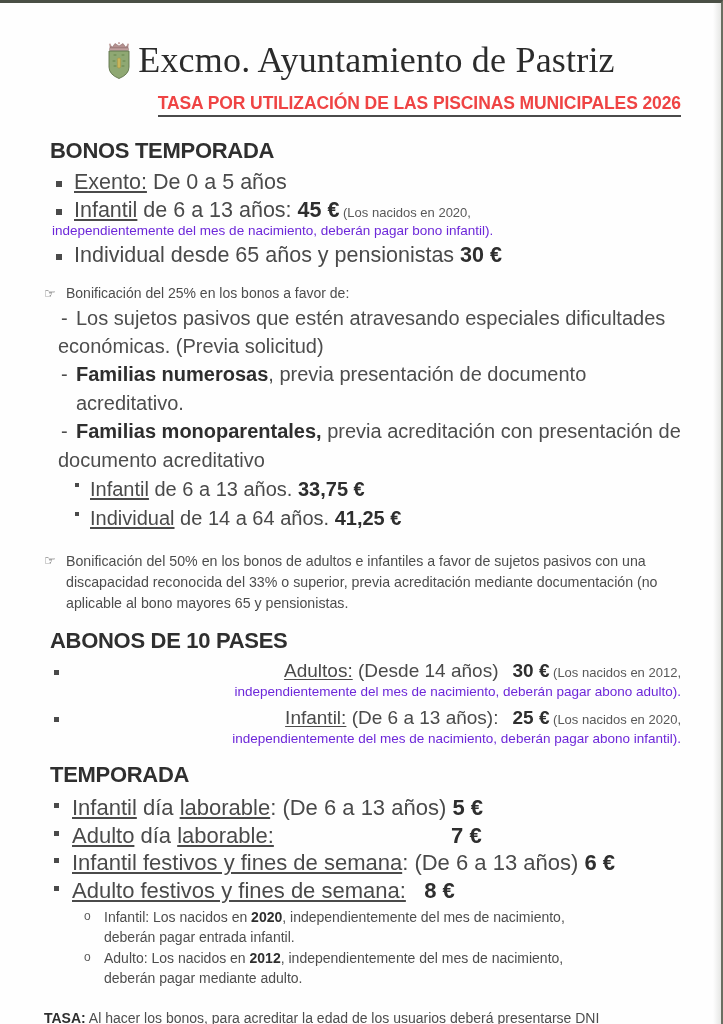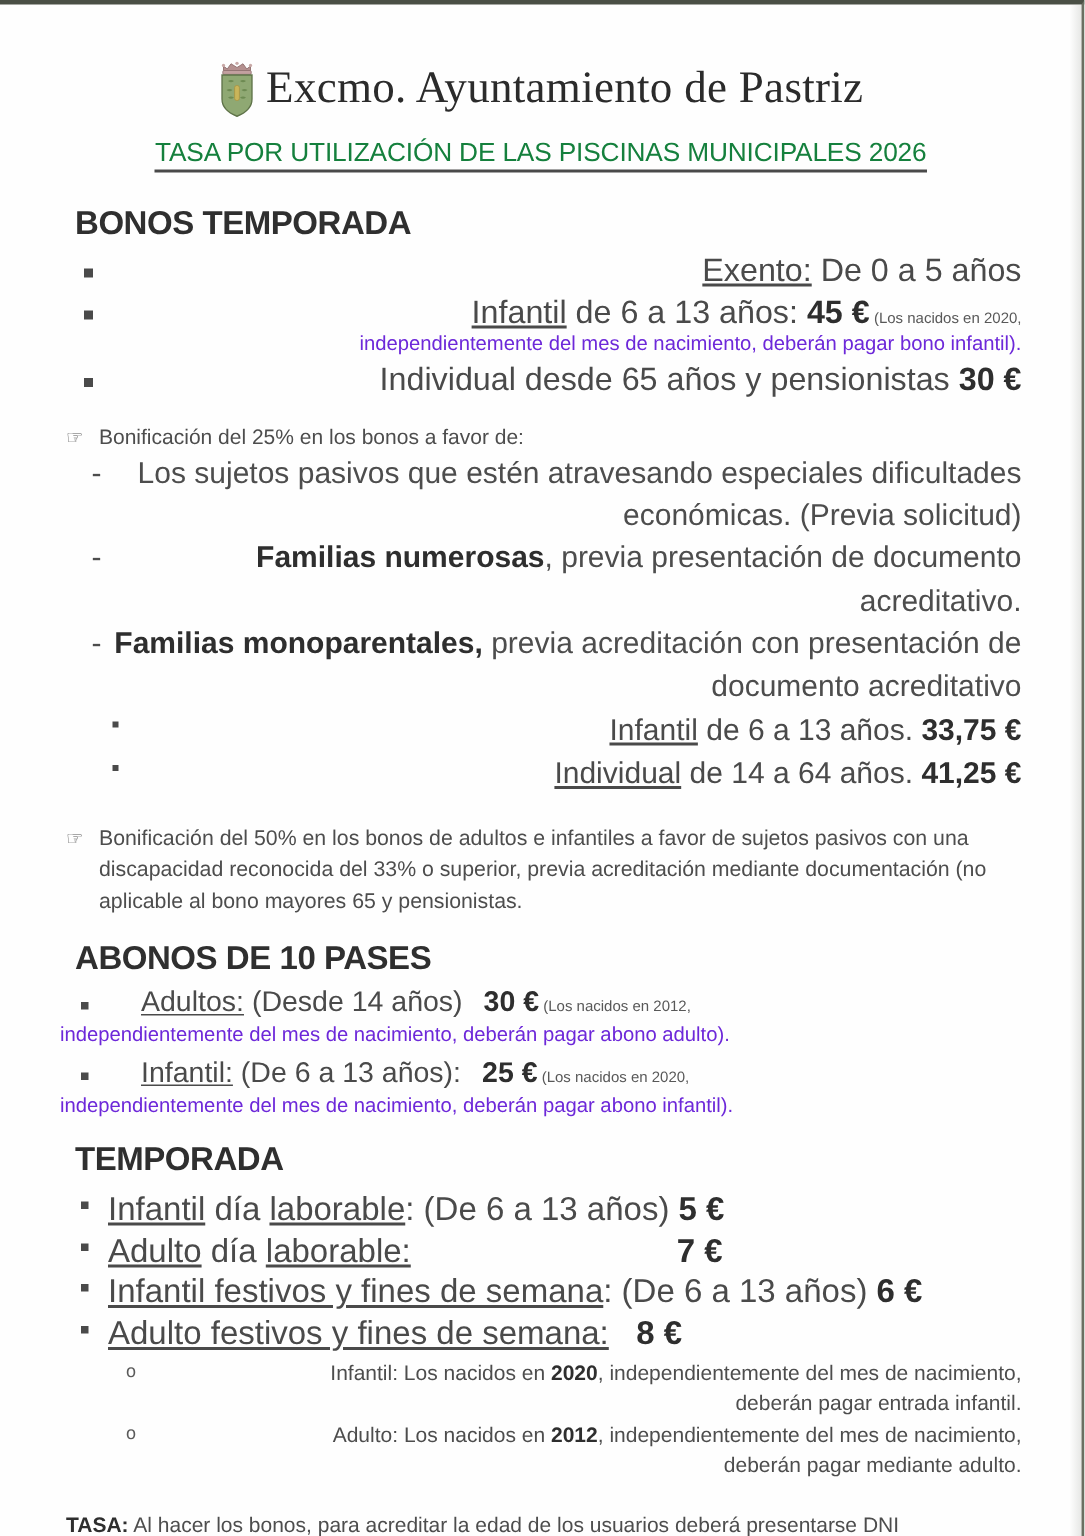--- a/index.html
+++ b/index.html
@@ -44,33 +44,33 @@
     padding-top: 36px;
   }
   .crest {
     width: 26px;
     height: 40px;
     flex: 0 0 auto;
     display: block;
   }
   .town-name {
     font-family: "Liberation Serif", serif;
-    font-size: 30px;
+    font-size: 36px;
     font-weight: 400;
     color: #2b2b2b;
     letter-spacing: 0.2px;
     white-space: nowrap;
   }
 
   
   .doc-title {
-    text-align: center;
+    text-align: right;
     font-size: 17.5px;
-    font-weight: normal;
-    color: #15803d;
+    font-weight: bold;
+    color: #ef4444;
     letter-spacing: -0.1px;
     margin-top: 12px;
     white-space: nowrap;
   }
   .doc-title span {
     border-bottom: 2px solid #4a4a4a;
     padding-bottom: 2px;
   }
 
   
@@ -83,21 +83,20 @@
   }
   .section-heading.tight {
     margin-top: 14px;
   }
 
   
   ul.big, ul.sub, ul.dash, ul.circle {
     list-style: none;
     margin: 0;
     padding: 0;
-    text-align: right;
   }
   ul.big > li {
     position: relative;
     padding-left: 34px;
     font-size: 21.5px;
     line-height: 1.14;
     color: #4a4a4a;
     margin-bottom: 3px;
   }
   ul.big > li::before {
@@ -105,21 +104,21 @@
     position: absolute;
     left: 16px;
     top: 11px;
     width: 6px;
     height: 6px;
     background: #4a4a4a;
   }
   .u { text-decoration: underline; text-underline-offset: 2px; }
   .b { font-weight: bold; color: #2e2e2e; }
   .note-small {
-    font-size: 10px;
+    font-size: 13px;
     color: #585858;
     line-height: 1.3;
   }
   .wrapline {
     display: block;
     font-size: 13.5px;
     color: #6d28d9;
     margin-left: -22px;
     line-height: 1.35;
   }
@@ -186,20 +185,21 @@
     font-size: 14.2px;
     line-height: 1.48;
     color: #4d4d4d;
   }
 
   
   ul.abonos {
     list-style: none;
     margin: 0;
     padding: 0;
+    text-align: right;
   }
   ul.abonos > li {
     position: relative;
     padding-left: 54px;
     font-size: 19px;
     line-height: 1.2;
     color: #4a4a4a;
     margin-bottom: 6px;
   }
   ul.abonos > li::before {

